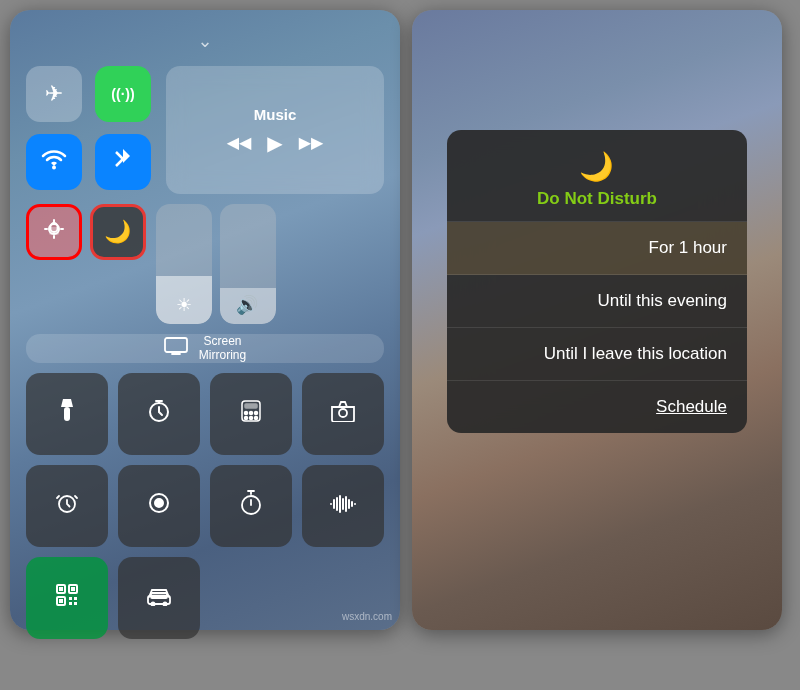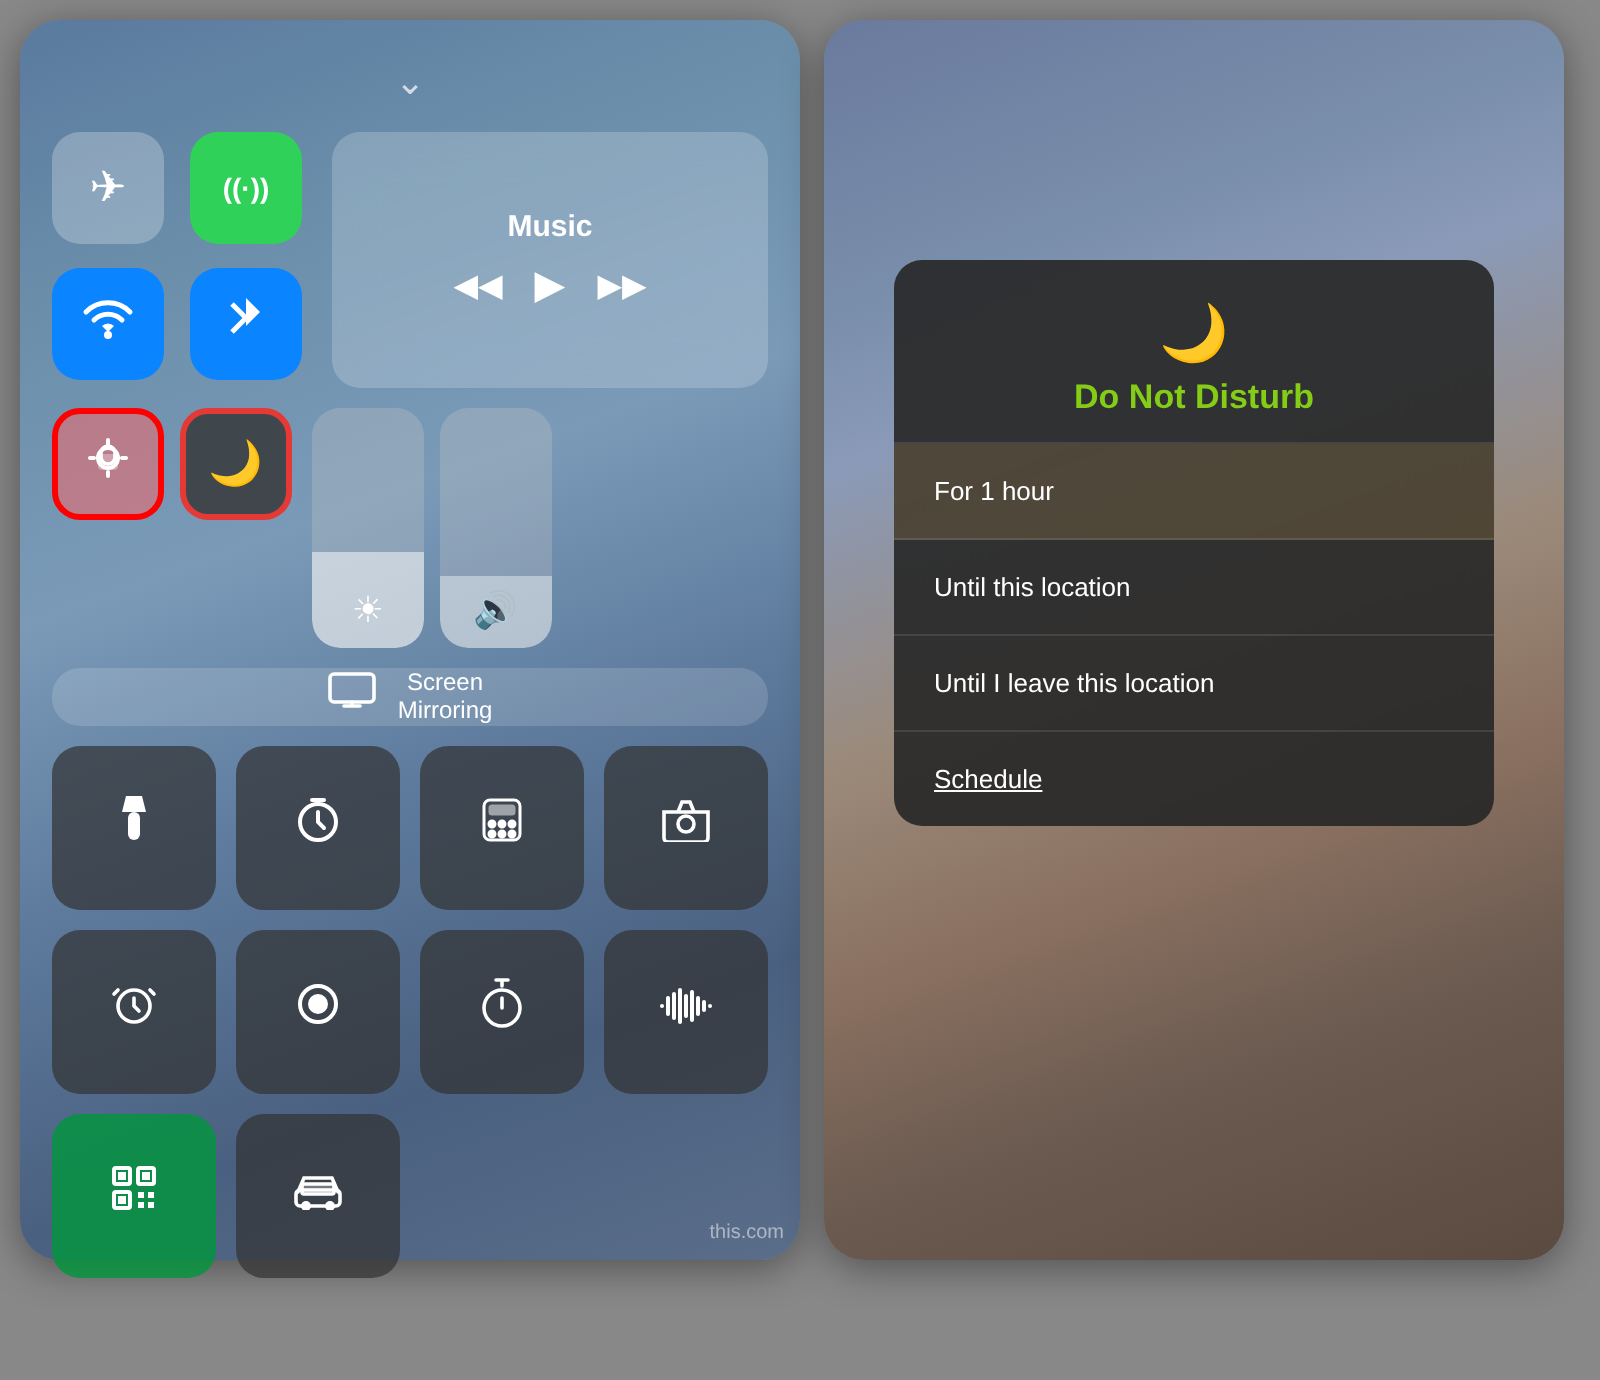--- a/index.html
+++ b/index.html
@@ -295,24 +295,24 @@
 
     .dnd-title {
       font-size: 17px;
       font-weight: 600;
       color: #84cc16;
     }
 
     .dnd-option {
       padding: 16px 20px;
       color: white;
-      font-size: 13px;
+      font-size: 17px;
       border-bottom: 1px solid rgba(255,255,255,0.1);
       cursor: pointer;
-      text-align: left;
+      text-align: right;
     }
 
     .dnd-option:last-child {
       border-bottom: none;
       text-decoration: underline;
     }
 
     .dnd-option.highlighted {
       background: rgba(255,200,100,0.15);
     }
@@ -525,34 +525,34 @@
             <path d="M3 13l3-7h14l3 7" stroke-linecap="round"></path>
             <rect x="2" y="12" width="22" height="8" rx="2"></rect>
             <circle cx="7" cy="20" r="2.5" fill="white" stroke="none"></circle>
             <circle cx="19" cy="20" r="2.5" fill="white" stroke="none"></circle>
             <rect x="5" y="9" width="16" height="5" rx="1" fill="rgba(255,255,255,0.3)"></rect>
           </svg>
         </span>
       </div>
     </div>
 
-    <div class="watermark">this.com</div>
+    <div class="watermark">wsxdn.com</div>
   </div>
 
   <div class="right-panel">
     <div class="dnd-popup">
       <div class="dnd-header">
         <span class="moon-icon-large">🌙</span>
         <span class="dnd-title">Do Not Disturb</span>
       </div>
       <div class="dnd-option highlighted">
         <span>For 1 hour</span>
       </div>
       <div class="dnd-option">
-        <span>Until this location</span>
+        <span>Until this evening</span>
       </div>
       <div class="dnd-option">
         <span>Until I leave this location</span>
       </div>
       <div class="dnd-option">
         <span>Schedule</span>
       </div>
     </div>
   </div>
 </div>

